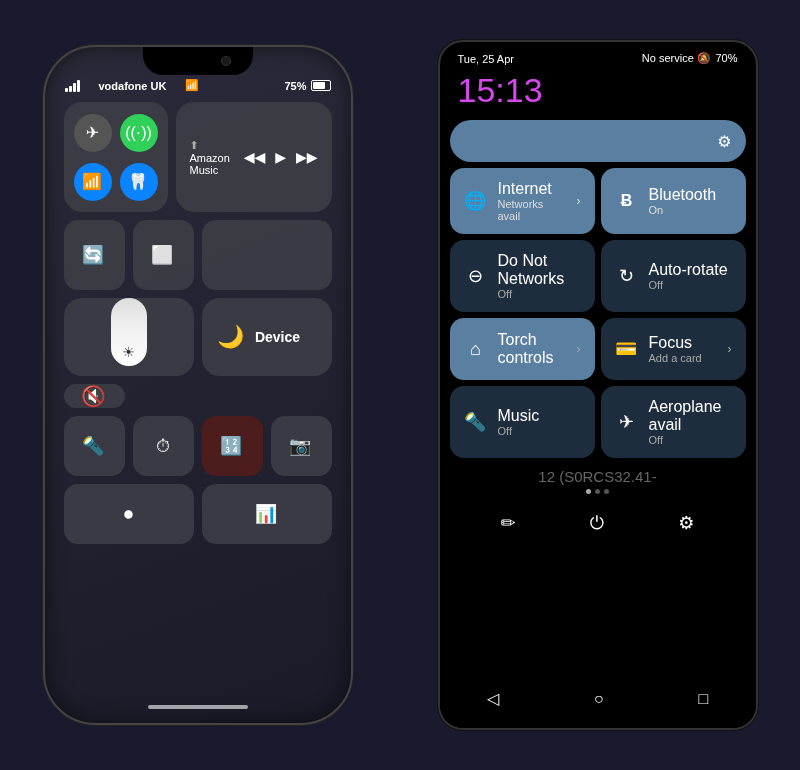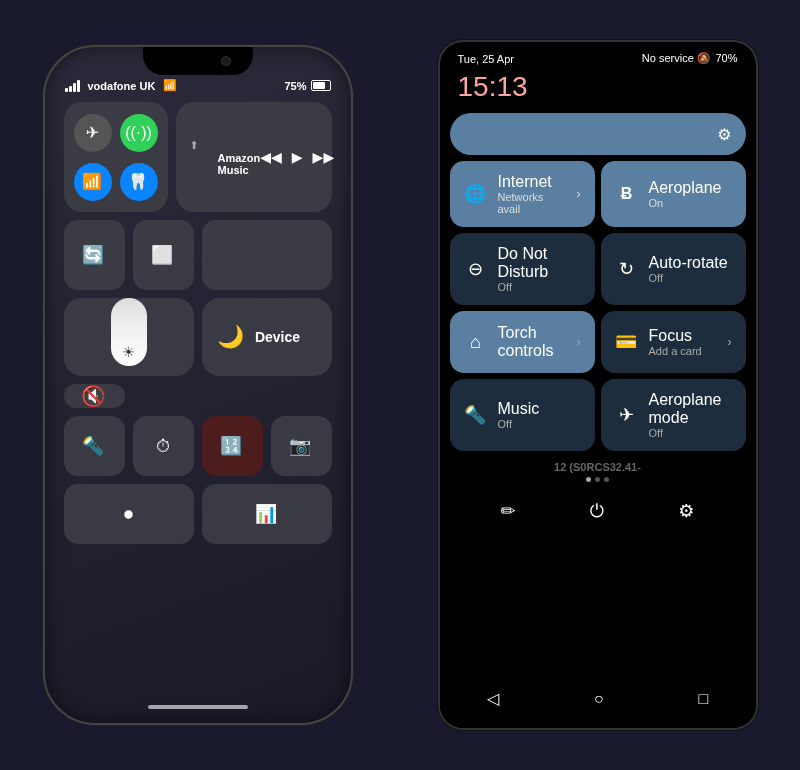--- a/index.html
+++ b/index.html
@@ -50,21 +50,21 @@
     .iphone-status {
       width: 100%;
       display: flex;
       justify-content: space-between;
       align-items: center;
       padding: 4px 20px;
       color: #fff;
       font-size: 11px;
       font-weight: 600;
     }
-    .iphone-status-left { display: flex; align-items: center; gap: 8px; }
+    .iphone-status-left { display: flex; align-items: center; gap: 19px; }
     .iphone-status-right { display: flex; align-items: center; gap: 4px; }
 
     
     .cc-container {
       width: 280px;
       padding: 6px;
       display: flex;
       flex-direction: column;
       gap: 8px;
     }
@@ -102,21 +102,21 @@
 
     .cc-music {
       grid-column: 2 / 4;
       background: rgba(60,60,70,0.95);
       border-radius: 18px;
       padding: 10px 14px;
       display: flex;
       align-items: center;
       justify-content: space-between;
     }
-    .cc-music-title { color: #fff; font-size: 11px; font-weight: 700; margin-left: 28px; }
+    .cc-music-title { color: #fff; font-size: 11px; font-weight: 400; }
     .cc-music-controls { display: flex; gap: 10px; color: #fff; font-size: 14px; align-items: center; }
     .cc-music-airplay { color: #aaa; font-size: 11px; }
     .cc-brightness-tile {
       grid-column: span 2;
       background: rgba(60,60,70,0.95);
       border-radius: 18px;
       display: flex;
       flex-direction: column;
       align-items: center;
       justify-content: flex-end;
@@ -213,23 +213,23 @@
     .android-status {
       display: flex;
       justify-content: space-between;
       align-items: center;
       padding: 10px 18px 4px;
       color: #fff;
       font-size: 11px;
     }
     .android-status-right { display: flex; align-items: flex-start; gap: 4px; font-size: 11px; }
     .android-time {
-      font-size: 28px;
+      font-size: 34px;
       font-weight: 300;
-      color: #fca5a5;
+      color: #d946ef;
       padding: 2px 18px 6px;
     }
 
     
     .qs-container {
       flex: 1;
       padding: 4px 10px;
       display: flex;
       flex-direction: column;
       gap: 6px;
@@ -307,23 +307,22 @@
     }
 
     .qs-footer {
       padding: 4px 14px 6px;
       display: flex;
       flex-direction: column;
       gap: 4px;
     }
     .qs-build {
       color: #666;
-      font-size: 11px;
+      font-size: 15px;
       text-align: center;
-      font-weight: bold;
     }
     .qs-dots {
       display: flex;
       justify-content: center;
       gap: 4px;
       align-items: center;
     }
     .qs-dot { width: 5px; height: 5px; background: #555; border-radius: 50%; }
     .qs-dot.active { background: #aaa; }
 
@@ -496,29 +495,29 @@
         <div class="qs-tile-text">
           <span class="qs-tile-label">Internet</span>
           <span class="qs-tile-sub">Networks avail</span>
         </div>
         <span class="qs-tile-chevron">›</span>
       </div>
 
       <div class="qs-tile active">
         <span class="qs-tile-icon" style="font-size:16px;font-weight:bold;color:#fff;">Ƀ</span>
         <div class="qs-tile-text">
-          <span class="qs-tile-label">Aeroplane</span>
+          <span class="qs-tile-label">Bluetooth</span>
           <span class="qs-tile-sub">On</span>
         </div>
       </div>
 
       <div class="qs-tile">
         <span class="qs-tile-icon">⊖</span>
         <div class="qs-tile-text">
-          <span class="qs-tile-label">Do Not Disturb</span>
+          <span class="qs-tile-label">Do Not Networks</span>
           <span class="qs-tile-sub">Off</span>
         </div>
       </div>
 
       <div class="qs-tile">
         <span class="qs-tile-icon">↻</span>
         <div class="qs-tile-text">
           <span class="qs-tile-label">Auto-rotate</span>
           <span class="qs-tile-sub">Off</span>
         </div>
@@ -545,21 +544,21 @@
         <span class="qs-tile-icon">🔦</span>
         <div class="qs-tile-text">
           <span class="qs-tile-label">Music</span>
           <span class="qs-tile-sub">Off</span>
         </div>
       </div>
 
       <div class="qs-tile">
         <span class="qs-tile-icon">✈</span>
         <div class="qs-tile-text">
-          <span class="qs-tile-label">Aeroplane mode</span>
+          <span class="qs-tile-label">Aeroplane avail</span>
           <span class="qs-tile-sub">Off</span>
         </div>
       </div>
     </div>
 
     <div class="qs-footer">
       <div class="qs-build">12 (S0RCS32.41-</div>
       <div class="qs-dots">
         <div class="qs-dot active"></div>
         <div class="qs-dot"></div>

